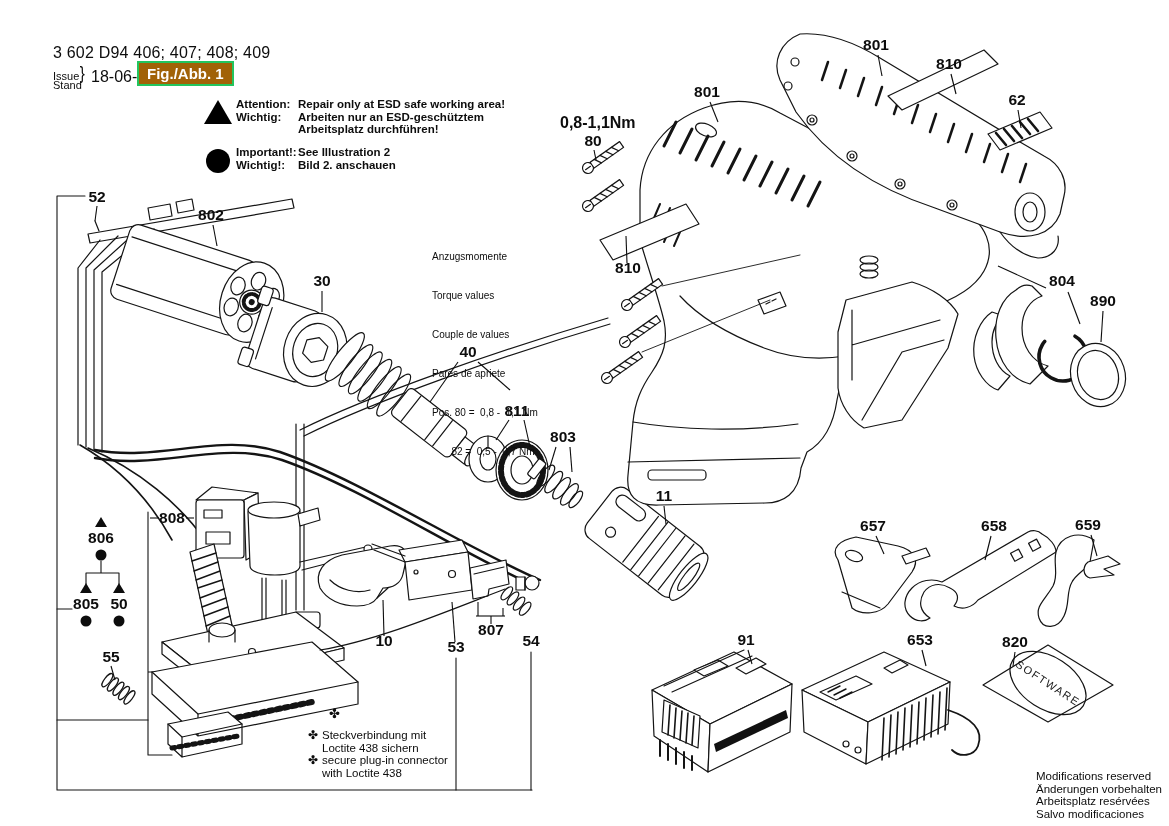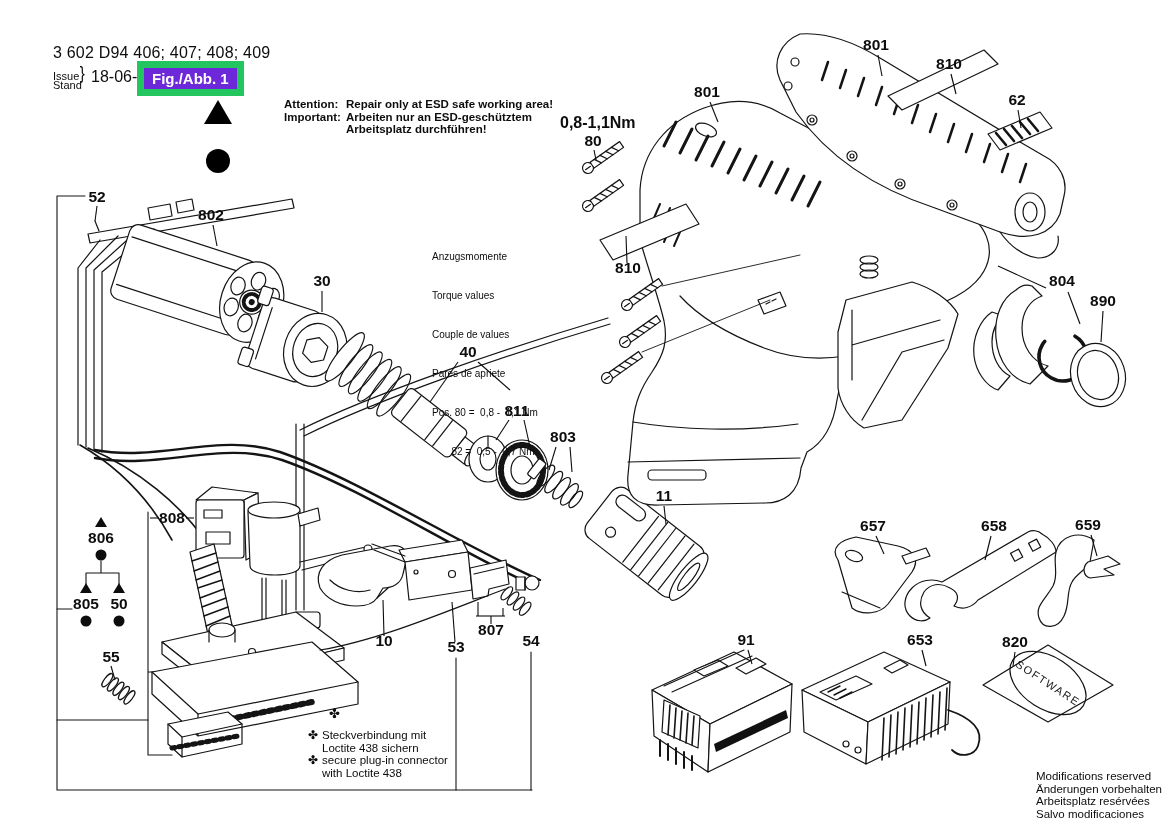--- a/index.html
+++ b/index.html
@@ -4,21 +4,21 @@
 <style>
   html,body{margin:0;padding:0;background:#fff;}
   .stage{position:relative;width:1169px;height:826px;background:#fff;overflow:hidden;
          font-family:"Liberation Sans",sans-serif;color:#0d0d0d;}
   .stage svg{position:absolute;left:0;top:0;}
   .abs{position:absolute;}
   .typeline{font-size:16px;letter-spacing:.2px;}
   .issue{font-size:11px;line-height:9px;margin-top:7px;}
   .brace{font-size:19px;transform:scaleX(.8);}
   .issuedate{font-size:16px;}
-  .figbox{background:#6d28d9;color:#fff;font-weight:bold;font-size:15px;padding:2px 8px;border:7px solid #22c55e;}
+  .figbox{background:#a16207;color:#fff;font-weight:bold;font-size:15px;padding:2px 8px;border:2px solid #22c55e;}
   .tri{width:0;height:0;border-left:14px solid transparent;border-right:14px solid transparent;border-bottom:24px solid #000;}
   .dot{width:24px;height:24px;border-radius:50%;background:#000;}
   .noticetable{font-size:11.5px;font-weight:bold;line-height:12.5px;}
   .noticetable .row{display:flex;}
   .noticetable .c1{width:62px;flex:0 0 62px;}
   .torque{font-size:10px;line-height:13px;white-space:pre;}
   .callout{font-size:16px;font-weight:bold;}
   .smallnote{font-size:11.5px;line-height:12.5px;}
   .smallnote .row{display:flex;}
   .smallnote .b{width:14px;flex:0 0 14px;font-size:12px;}
@@ -564,36 +564,46 @@
 <div class="abs typeline" style="left:53px;top:44px;">3 602 D94 406; 407; 408; 409</div>
 <div class="abs issue" style="left:53px;top:65px;">
   <div>Issue</div>
   <div>Stand</div>
 </div>
 <div class="abs brace" style="left:79px;top:62px;">}</div>
 <div class="abs issuedate" style="left:91px;top:68px;">18-06-13</div>
 <div class="abs figbox" style="left:137px;top:61px;">Fig./Abb. 1</div>
 
 <div class="abs tri" style="left:204px;top:100px;"></div>
-<div class="abs noticetable" style="left:236px;top:98px;margin-left:48px;">
+<div class="abs noticetable" style="left:236px;top:98px;">
   <div class="row">
         <span class="c1">Attention:</span>
     <span>Repair only at ESD safe working area!</span>
       </div>
   <div class="row">
-        <span class="c1">Important:</span>
+        <span class="c1">Wichtig:</span>
     <span>Arbeiten nur an ESD-geschütztem</span>
       </div>
   <div class="row">
         <span class="c1"></span>
     <span>Arbeitsplatz durchführen!</span>
       </div>
 </div>
 
 <div class="abs dot" style="left:206px;top:149px;"></div>
+<div class="abs noticetable" style="left:236px;top:146px;">
+  <div class="row">
+        <span class="c1">Important!:</span>
+    <span>See Illustration 2</span>
+      </div>
+  <div class="row">
+        <span class="c1">Wichtig!:</span>
+    <span>Bild 2. anschauen</span>
+      </div>
+</div>
 
 <div class="abs torque" style="left:432px;top:224px;">
   <div>Anzugsmomente</div>
   <div>Torque values</div>
   <div>Couple de values</div>
   <div>Pares de apriete</div>
   <div>Pos. 80 =  0,8 -  1,1 Nm</div>
   <div>       82 =  0,5 -  0,7 Nm</div>
 </div>
 

